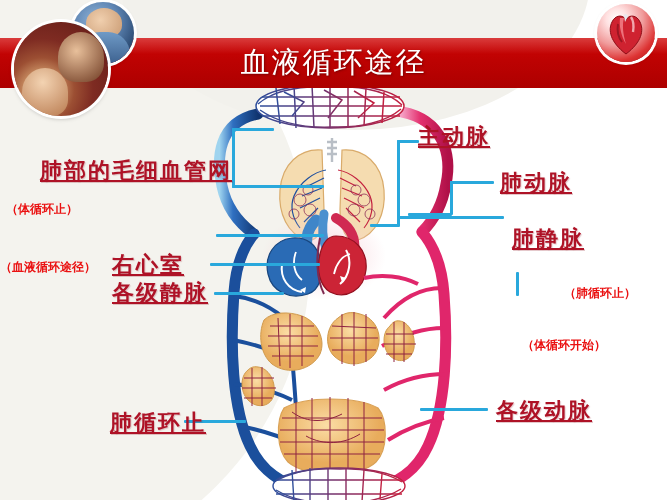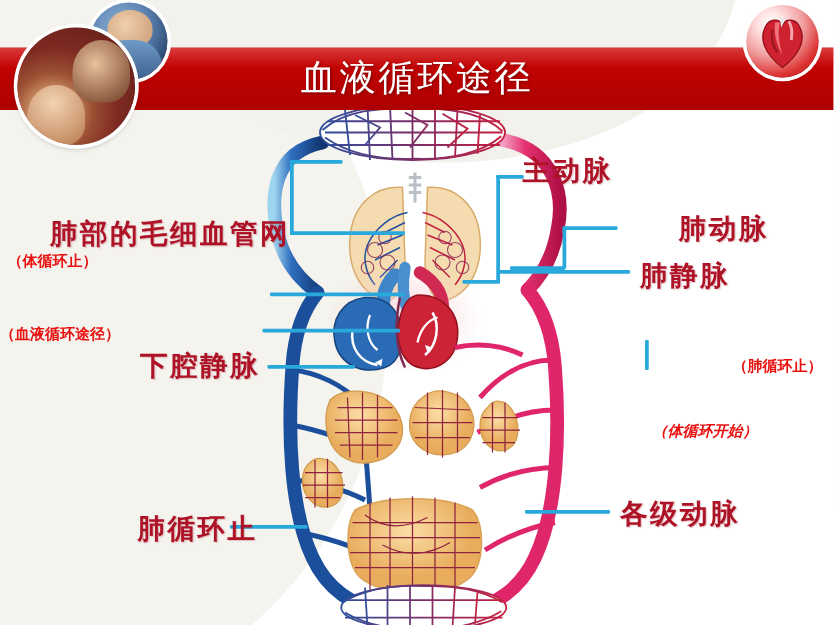--- a/index.html
+++ b/index.html
@@ -90,20 +90,21 @@
   .lead{position:absolute;background:#29a8dc;height:3px;z-index:6;border-radius:1px;}
   .leadv{position:absolute;background:#29a8dc;width:3px;z-index:6;border-radius:1px;}
 
   
   .lbl{
     position:absolute;z-index:8;white-space:nowrap;
     color:#ae1226;font-size:22px;font-weight:bold;
     font-family:"DejaVu Serif","Liberation Serif",serif;
     letter-spacing:2px;
     text-shadow:1px 1px 1px rgba(150,40,50,.25);
+    text-decoration:underline;
   }
   .note{
     position:absolute;z-index:8;white-space:nowrap;
     color:#ea1111;font-size:12px;font-weight:bold;
     font-family:"DejaVu Sans","Liberation Sans",sans-serif;
     letter-spacing:0px;
   }
 </style>
 </head>
 <body>
@@ -304,27 +305,28 @@
   <div class="lead" style="left:450px;top:181px;width:44px;"></div>
   <div class="leadv" style="left:450px;top:181px;height:34px;"></div>
   <div class="lead" style="left:408px;top:213px;width:44px;"></div>
 
   <div class="lead" style="left:398px;top:216px;width:106px;"></div>
 
   <div class="leadv" style="left:516px;top:272px;height:24px;"></div>
 
   <div class="lead" style="left:420px;top:408px;width:68px;"></div>
 
-  <div class="lbl" style="left:40px;top:172px;text-align:right;">肺部的毛细血管网</div>
-  <div class="lbl" style="left:112px;top:278px;">下腔静脉</div>
+  <div class="lbl" style="left:40px;top:156px;text-align:right;">肺部的毛细血管网</div>
+  <div class="lbl" style="left:112px;top:250px;">右心室</div>
+  <div class="lbl" style="left:112px;top:278px;">各级静脉</div>
   <div class="lbl" style="left:110px;top:408px;">肺循环止</div>
 
   <div class="lbl" style="left:418px;top:122px;">主动脉</div>
-  <div class="lbl" style="left:500px;top:168px;margin-left:43px;">肺动脉</div>
-  <div class="lbl" style="left:512px;top:206px;">肺静脉</div>
+  <div class="lbl" style="left:500px;top:168px;">肺动脉</div>
+  <div class="lbl" style="left:512px;top:224px;">肺静脉</div>
   <div class="lbl" style="left:496px;top:396px;text-align:right;">各级动脉</div>
 
   <div class="note" style="left:6px;top:201px;">（体循环止）</div>
   <div class="note" style="left:0px;top:259px;">（血液循环途径）</div>
-  <div class="note" style="left:564px;top:285px;margin-left:22px;">（肺循环止）</div>
-  <div class="note" style="left:522px;top:337px;font-style:italic;">（体循环开始）</div>
+  <div class="note" style="left:564px;top:285px;">（肺循环止）</div>
+  <div class="note" style="left:522px;top:337px;">（体循环开始）</div>
 
 </div>
 
 </body></html>

